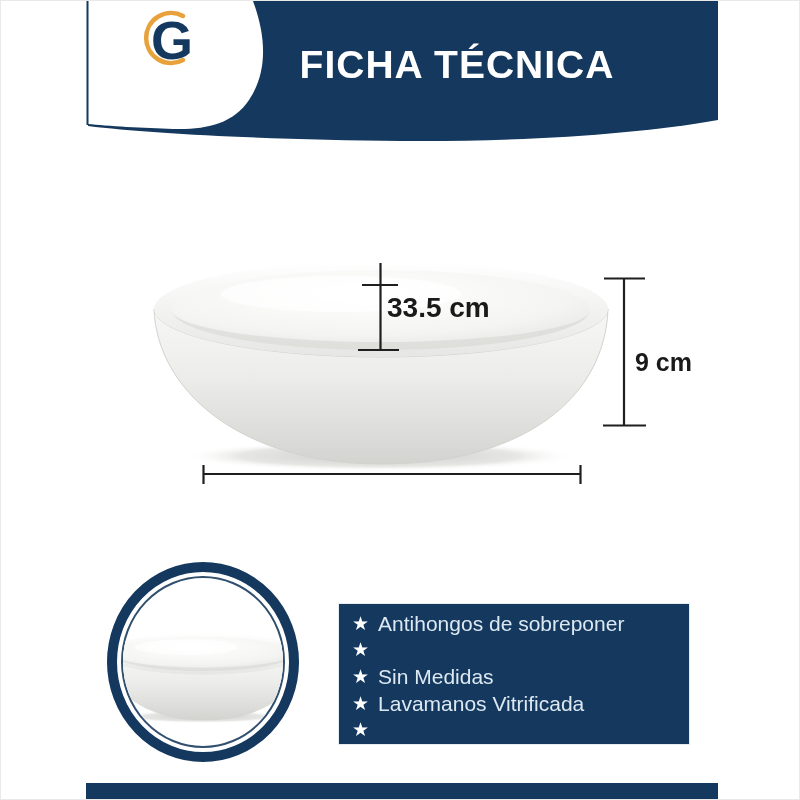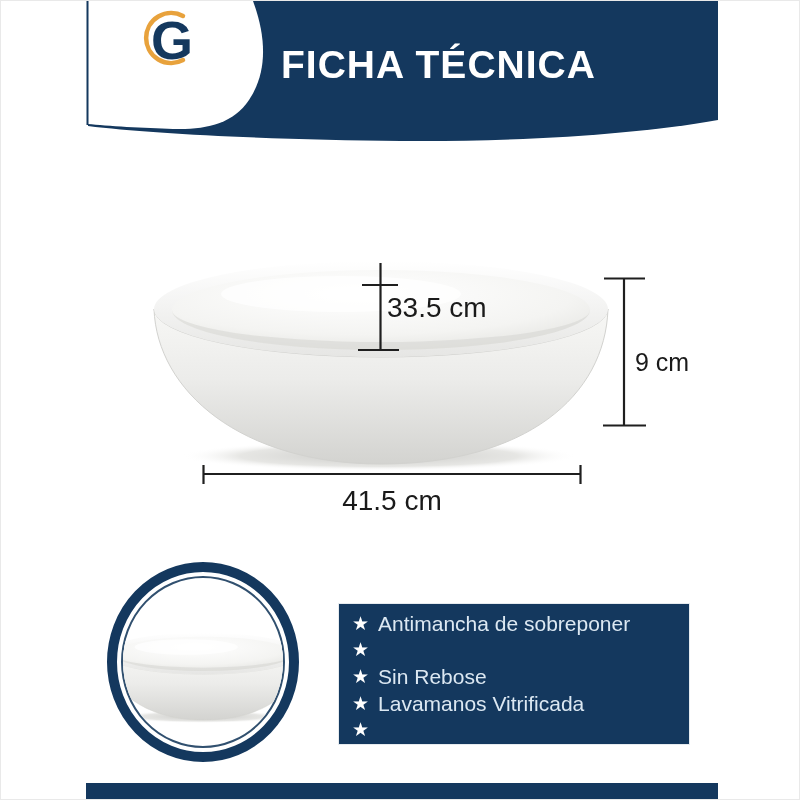--- a/index.html
+++ b/index.html
@@ -5,27 +5,27 @@
   html,body{margin:0;padding:0;background:#ffffff;}
   .page{
     position:relative;width:800px;height:800px;background:#ffffff;overflow:hidden;
     font-family:"Liberation Sans", sans-serif;
     border:1px solid #e9e9e9;box-sizing:border-box;
   }
   .abs{position:absolute;}
   svg{display:block;}
   
   .page-title{
-    left:280px;top:42px;width:352px;text-align:left;
+    left:280px;top:42px;width:352px;text-align:center;
     font-size:39px;font-weight:800;letter-spacing:1px;color:#ffffff;
   }
   .brand{left:98px;top:6px;width:144px;text-align:center;color:#14385e;}
   .brand-name{font-size:20px;letter-spacing:.5px;font-weight:500;margin-top:-2px;}
   
-  .dim-label{color:#1a1a1a;font-weight:400;white-space:nowrap;}
+  .dim-label{color:#1a1a1a;font-weight:700;white-space:nowrap;}
   .dim-inner{left:386px;top:291px;font-size:28px;}
   .dim-height{left:634px;top:347px;font-size:25px;}
   .dim-width{left:331px;top:484px;width:120px;text-align:center;font-size:28px;}
   
   .features{
     left:338px;top:603px;width:350px;height:140px;background:#14385e;
     box-shadow:0 0 0 1px rgba(210,218,226,.55);
     box-sizing:border-box;padding:6px 6px 0 13px;
     display:flex;flex-direction:column;justify-content:flex-start;
   }
@@ -112,33 +112,32 @@
     <svg width="144" height="64" viewBox="0 0 144 64" style="margin:0 auto;">
       <path d="M 84,9 A 25,25 0 1 0 84,53" fill="none" stroke="#e8a23c" stroke-width="4.5" stroke-linecap="round"></path>
       <text x="52" y="52" font-family="Liberation Sans, sans-serif" font-size="54" font-weight="bold" fill="#14385e">G</text>
     </svg>
   </div>
 
   <div class="abs page-title">FICHA TÉCNICA</div>
 
   <div class="abs dim-label dim-inner">33.5 cm</div>
   <div class="abs dim-label dim-height">9 cm</div>
-  <div class="abs dim-label dim-width">41.5 cm</div>
 
   <div class="abs features">
     <div class="feature-row">
       <span class="star">★</span>
-      <span class="feature-text">Antimancha de sobreponer</span>
+      <span class="feature-text">Antihongos de sobreponer</span>
     </div>
     <div class="feature-row">
       <span class="star">★</span>
     </div>
     <div class="feature-row">
       <span class="star">★</span>
-      <span class="feature-text">Sin Rebose</span>
+      <span class="feature-text">Sin Medidas</span>
     </div>
     <div class="feature-row">
       <span class="star">★</span>
       <span class="feature-text">Lavamanos Vitrificada</span>
     </div>
     <div class="feature-row">
       <span class="star">★</span>
     </div>
   </div>
 

